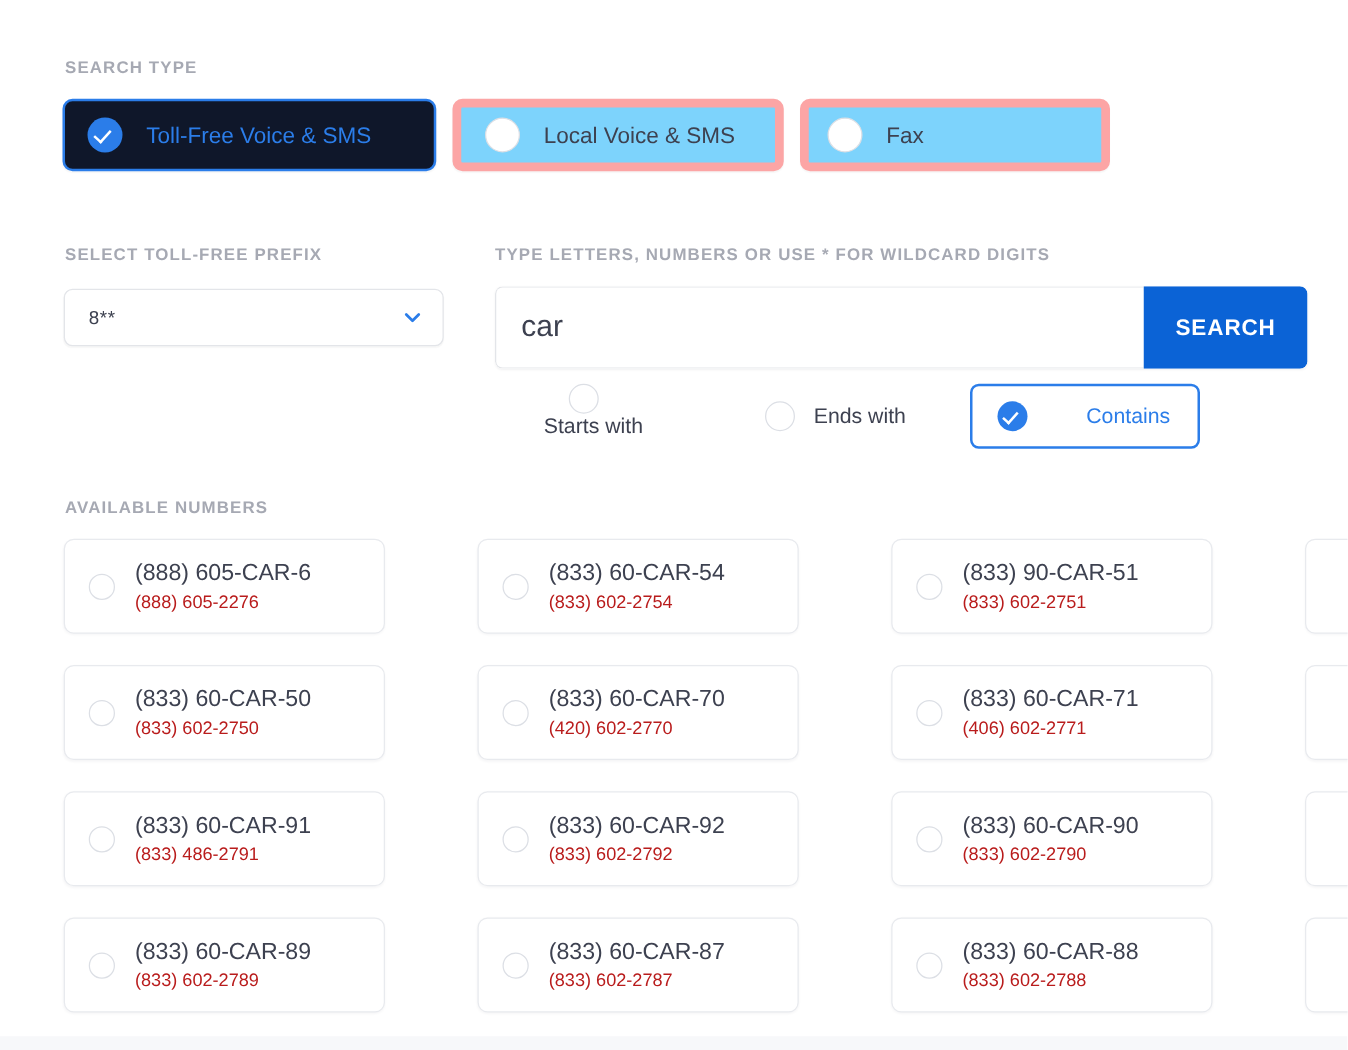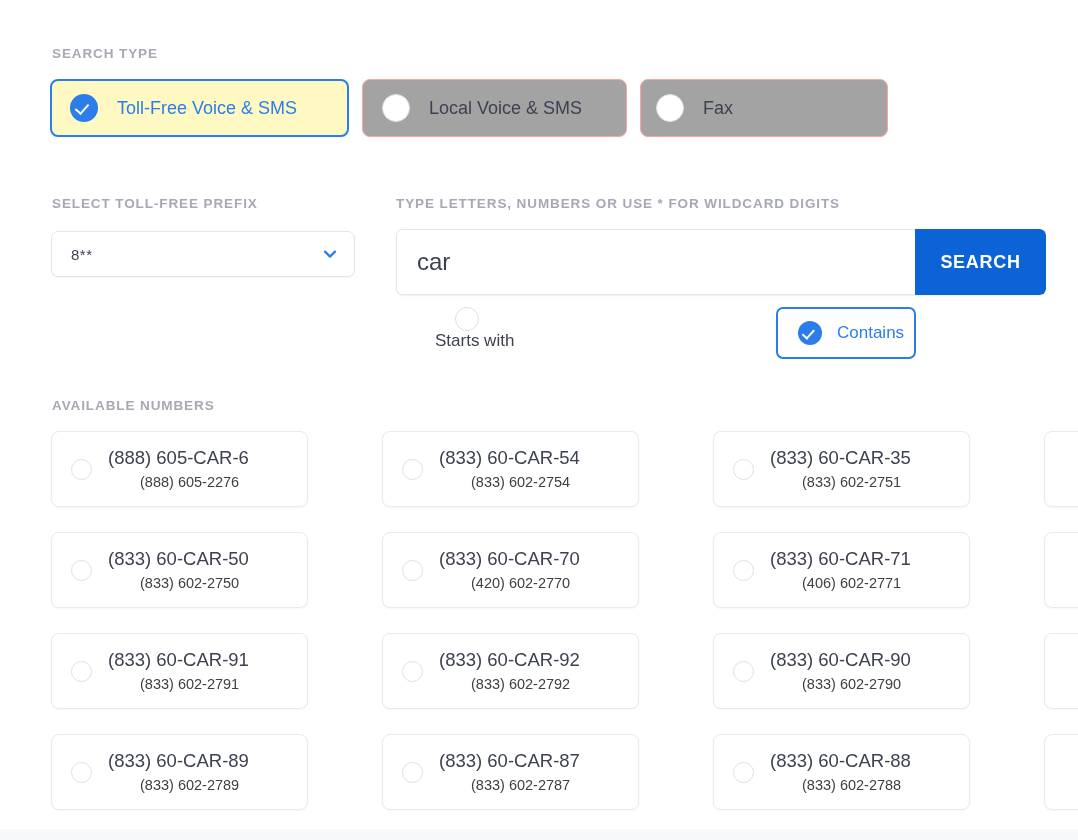--- a/index.html
+++ b/index.html
@@ -46,34 +46,34 @@
     left: 50px;
     top: 79px;
     display: flex;
     gap: 13px;
   }
 
   .type-card {
     box-sizing: border-box;
     height: 58px;
     border-radius: 8px;
-    border: 1px solid #fca5a5;
-    background: #a3a3a3;
+    border: 7px solid #fca5a5;
+    background: #7dd3fc;
     display: flex;
     align-items: center;
     padding-left: 19px;
     cursor: pointer;
     box-shadow: 0 1px 1px rgba(16,24,40,0.035);
   }
   .type-card.w1 { width: 299px; }
   .type-card.w2 { width: 265px; }
   .type-card.w3 { width: 248px; padding-left: 15px; }
 
   .type-card.selected {
-    background: #fef9c3;
+    background: #0f172a;
     border: 2px solid #2b7de9;
     padding-left: 18px;
   }
 
   .type-card .label {
     font-size: 18px;
     color: #3d4150;
     margin-left: 19px;
     white-space: nowrap;
   }
@@ -222,21 +222,22 @@
   .match-opt .label {
     font-size: 17px;
     color: #3d4150;
     margin-left: 15px;
     white-space: nowrap;
   }
   .match-opt.boxed {
     border: 2px solid #2b7de9;
     border-radius: 7px;
     background: #ffffff;
-    padding: 0 10px 0 20px;
+    padding: 0 22px 0 20px;
+    gap: 32px;
   }
   .match-opt.boxed .label { color: #2b7de9; }
 
   #opt-starts { position: absolute; left: 24px; flex-direction: column; }
   #opt-ends   { position: absolute; left: 216px; }
   #opt-contains { position: absolute; left: 380px; }
 
   
   #available-label {
     position: absolute;
@@ -275,25 +276,24 @@
     justify-content: center;
   }
   .number-card .vanity {
     font-size: 18.5px;
     color: #3d4150;
     line-height: 1.28;
     white-space: nowrap;
   }
   .number-card .digits {
     font-size: 14.5px;
-    color: #404040;
+    color: #b91c1c;
     line-height: 1.35;
     margin-top: 3px;
     white-space: nowrap;
-    margin-left: 32px;
   }
 
   
   #bottom-strip {
     position: absolute;
     left: 0;
     top: 829px;
     width: 1078px;
     height: 11px;
     background: #f7f8fa;
@@ -341,20 +341,24 @@
     <button id="search-button">SEARCH</button>
   </div>
 
   <div id="match-row">
 
     <div class="match-opt" id="opt-starts">
       <span class="radio sm"></span>
       <span class="label">Starts with</span>
     </div>
 
+    <div class="match-opt" id="opt-ends">
+      <span class="radio sm"></span>
+      <span class="label">Ends with</span>
+    </div>
 
     <div class="match-opt boxed" id="opt-contains">
       <span class="radio sm checked"></span>
       <span class="label">Contains</span>
     </div>
 
   </div>
 
   <div class="section-label" id="available-label">AVAILABLE NUMBERS</div>
 
@@ -369,21 +373,21 @@
       <div class="number-card">
         <span class="radio xs"></span>
         <div class="texts">
           <div class="vanity">(833) 60-CAR-54</div>
           <div class="digits">(833) 602-2754</div>
         </div>
       </div>
       <div class="number-card">
         <span class="radio xs"></span>
         <div class="texts">
-          <div class="vanity">(833) 60-CAR-35</div>
+          <div class="vanity">(833) 90-CAR-51</div>
           <div class="digits">(833) 602-2751</div>
         </div>
       </div>
       <div class="number-card"></div>
       <div class="number-card">
         <span class="radio xs"></span>
         <div class="texts">
           <div class="vanity">(833) 60-CAR-50</div>
           <div class="digits">(833) 602-2750</div>
         </div>
@@ -400,21 +404,21 @@
         <div class="texts">
           <div class="vanity">(833) 60-CAR-71</div>
           <div class="digits">(406) 602-2771</div>
         </div>
       </div>
       <div class="number-card"></div>
       <div class="number-card">
         <span class="radio xs"></span>
         <div class="texts">
           <div class="vanity">(833) 60-CAR-91</div>
-          <div class="digits">(833) 602-2791</div>
+          <div class="digits">(833) 486-2791</div>
         </div>
       </div>
       <div class="number-card">
         <span class="radio xs"></span>
         <div class="texts">
           <div class="vanity">(833) 60-CAR-92</div>
           <div class="digits">(833) 602-2792</div>
         </div>
       </div>
       <div class="number-card">

